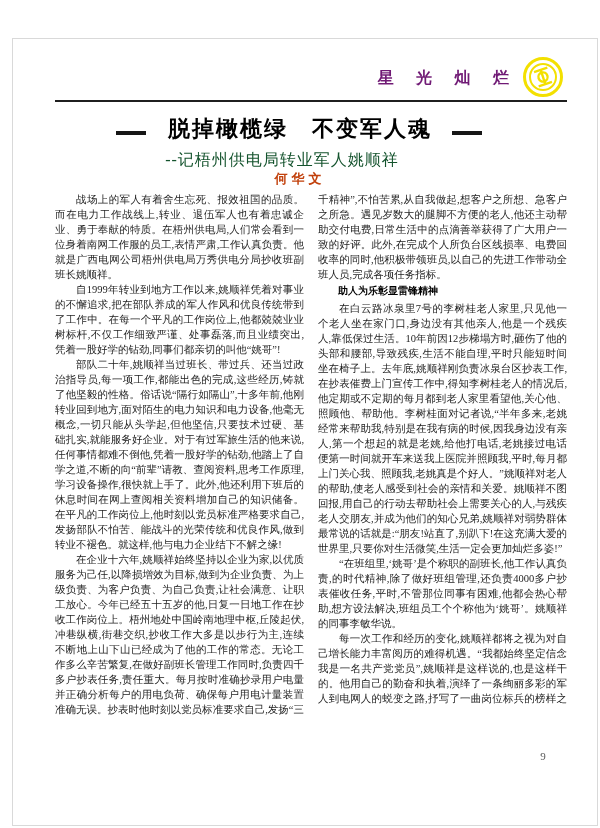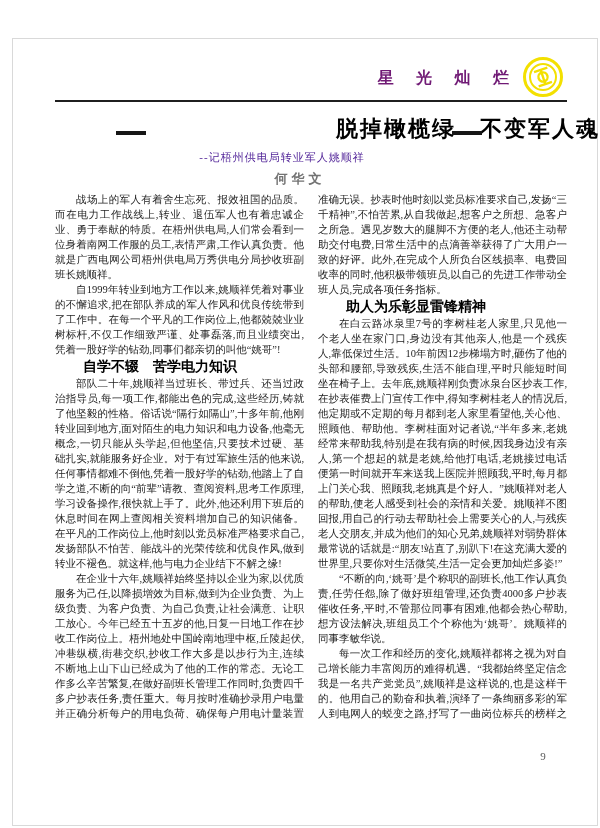--- a/index.html
+++ b/index.html
@@ -18,46 +18,46 @@
     font-family:"Liberation Sans","DejaVu Sans",sans-serif;
     font-weight:bold; font-size:16px; letter-spacing:9px; color:#701a75;
     white-space:nowrap;
   }
   .logo { position:absolute; left:522px; top:56px; width:42px; height:42px; }
   .header-rule {
     position:absolute; left:55px; top:100px; width:512px; height:2px; background:#1f1f1f;
   }
   
   .title {
-    position:absolute; top:114px; left:0; width:600px; text-align:right;
+    position:absolute; top:114px; left:0; width:600px; text-align:center;
     font-family:"Liberation Sans","DejaVu Sans",sans-serif;
     font-weight:bold; font-size:22px; letter-spacing:2px; color:#000;
   }
   .title-dash { position:absolute; top:131px; width:30px; height:4px; background:#161616; }
   .title-dash.left { left:116px; }
   .title-dash.right { right:118px; }
   .subtitle {
     position:absolute; top:150px; left:0; width:564px; text-align:center;
-    font-size:11px; color:#4c1d95; letter-spacing:1px;
+    font-size:16px; color:#14532d; letter-spacing:1px;
   }
   .author {
     position:absolute; top:170px; left:0; width:600px; text-align:center;
-    font-size:13px; font-weight:bold; letter-spacing:4px; color:#737373;
+    font-size:13px; font-weight:bold; letter-spacing:4px; color:#c2410c;
   }
   
   .article-body {
     position:absolute; left:55px; top:192px; width:512px; height:530px;
     column-count:2; column-gap:14px; column-fill:auto; overflow:hidden;
     font-size:10.5px; line-height:15px; text-align:justify; color:#1d1d1d;
   }
   .article-body p { margin:0; text-indent:2em; }
   .article-body .sec-heading {
     margin:1px 0 1px 0; text-indent:2em;
-    font-family:Liberation Serif, serif;
-    font-weight:bold; font-size:14px; line-height:17px; color:#000;
+    font-family:Liberation Mono, monospace;
+    font-weight:bold; font-size:10px; line-height:17px; color:#000;
   }
   .page-number {
     position:absolute; left:528px; top:750px; width:30px; text-align:center;
     font-size:11px; color:#5a5a5a;
   }
 </style>
 </head>
 <body>
 
 <div class="page-border"></div>
@@ -82,23 +82,22 @@
 <div class="title">脱掉橄榄绿　不变军人魂</div>
 <div class="title-dash left"></div>
 <div class="title-dash right"></div>
 
 <div class="subtitle">--记梧州供电局转业军人姚顺祥</div>
 <div class="author">何华文</div>
 
 <div class="article-body">
   <p>战场上的军人有着舍生忘死、报效祖国的品质。而在电力工作战线上,转业、退伍军人也有着忠诚企业、勇于奉献的特质。在梧州供电局,人们常会看到一位身着南网工作服的员工,表情严肃,工作认真负责。他就是广西电网公司梧州供电局万秀供电分局抄收班副班长姚顺祥。</p>
   <p>自1999年转业到地方工作以来,姚顺祥凭着对事业的不懈追求,把在部队养成的军人作风和优良传统带到了工作中。在每一个平凡的工作岗位上,他都兢兢业业树标杆,不仅工作细致严谨、处事磊落,而且业绩突出,凭着一股好学的钻劲,同事们都亲切的叫他“姚哥”!</p>
-  <div class="sec-heading">自学不辍　苦学电力知识</div>
   <p>部队二十年,姚顺祥当过班长、带过兵、还当过政治指导员,每一项工作,都能出色的完成,这些经历,铸就了他坚毅的性格。俗话说“隔行如隔山”,十多年前,他刚转业回到地方,面对陌生的电力知识和电力设备,他毫无概念,一切只能从头学起,但他坚信,只要技术过硬、基础扎实,就能服务好企业。对于有过军旅生活的他来说,任何事情都难不倒他,凭着一股好学的钻劲,他踏上了自学之道,不断的向“前辈”请教、查阅资料,思考工作原理,学习设备操作,很快就上手了。此外,他还利用下班后的休息时间在网上查阅相关资料增加自己的知识储备。在平凡的工作岗位上,他时刻以党员标准严格要求自己,发扬部队不怕苦、能战斗的光荣传统和优良作风,做到转业不褪色。就这样,他与电力企业结下不解之缘!</p>
   <p>在企业十六年,姚顺祥始终坚持以企业为家,以优质服务为己任,以降损增效为目标,做到为企业负责、为上级负责、为客户负责、为自己负责,让社会满意、让职工放心。今年已经五十五岁的他,日复一日地工作在抄收工作岗位上。梧州地处中国岭南地理中枢,丘陵起伏,冲巷纵横,街巷交织,抄收工作大多是以步行为主,连续不断地上山下山已经成为了他的工作的常态。无论工作多么辛苦繁复,在做好副班长管理工作同时,负责四千多户抄表任务,责任重大。每月按时准确抄录用户电量并正确分析每户的用电负荷、确保每户用电计量装置准确无误。抄表时他时刻以党员标准要求自己,发扬“三千精神”,不怕苦累,从自我做起,想客户之所想、急客户之所急。遇见岁数大的腿脚不方便的老人,他还主动帮助交付电费,日常生活中的点滴善举获得了广大用户一致的好评。此外,在完成个人所负台区线损率、电费回收率的同时,他积极带领班员,以自己的先进工作带动全班人员,完成各项任务指标。</p>
   <div class="sec-heading">助人为乐彰显雷锋精神</div>
   <p>在白云路冰泉里7号的李树桂老人家里,只见他一个老人坐在家门口,身边没有其他亲人,他是一个残疾人,靠低保过生活。10年前因12步梯塌方时,砸伤了他的头部和腰部,导致残疾,生活不能自理,平时只能短时间坐在椅子上。去年底,姚顺祥刚负责冰泉台区抄表工作,在抄表催费上门宣传工作中,得知李树桂老人的情况后,他定期或不定期的每月都到老人家里看望他,关心他、照顾他、帮助他。李树桂面对记者说,“半年多来,老姚经常来帮助我,特别是在我有病的时候,因我身边没有亲人,第一个想起的就是老姚,给他打电话,老姚接过电话便第一时间就开车来送我上医院并照顾我,平时,每月都上门关心我、照顾我,老姚真是个好人。”姚顺祥对老人的帮助,使老人感受到社会的亲情和关爱。姚顺祥不图回报,用自己的行动去帮助社会上需要关心的人,与残疾老人交朋友,并成为他们的知心兄弟,姚顺祥对弱势群体最常说的话就是:“朋友!站直了,别趴下!在这充满大爱的世界里,只要你对生活微笑,生活一定会更加灿烂多姿!”</p>
-  <p>“不断的向,‘姚哥’是个称职的副班长,他工作认真负责,任劳任怨,除了做好班组管理,还负责4000多户抄表催收任务,平时,不管那位同事有困难,他都会热心帮助,想方设法解决,班组员工个个称他为‘姚哥’。姚顺祥的同事李敏华说。</p>
+  <p>“在班组里,‘姚哥’是个称职的副班长,他工作认真负责,的时代精神,除了做好班组管理,还负责4000多户抄表催收任务,平时,不管那位同事有困难,他都会热心帮助,想方设法解决,班组员工个个称他为‘姚哥’。姚顺祥的同事李敏华说。</p>
   <p>每一次工作和经历的变化,姚顺祥都将之视为对自己增长能力丰富阅历的难得机遇。“我都始终坚定信念我是一名共产党党员”,姚顺祥是这样说的,也是这样干的。他用自己的勤奋和执着,演绎了一条绚丽多彩的军人到电网人的蜕变之路,抒写了一曲岗位标兵的榜样之歌,用军人的品质、用踏实工作的态度践行电力企业 “努力超越、追求卓越”的时代精神!</p>
 
 </div>
 
 <div class="page-number">9</div>
 
 </body></html>

